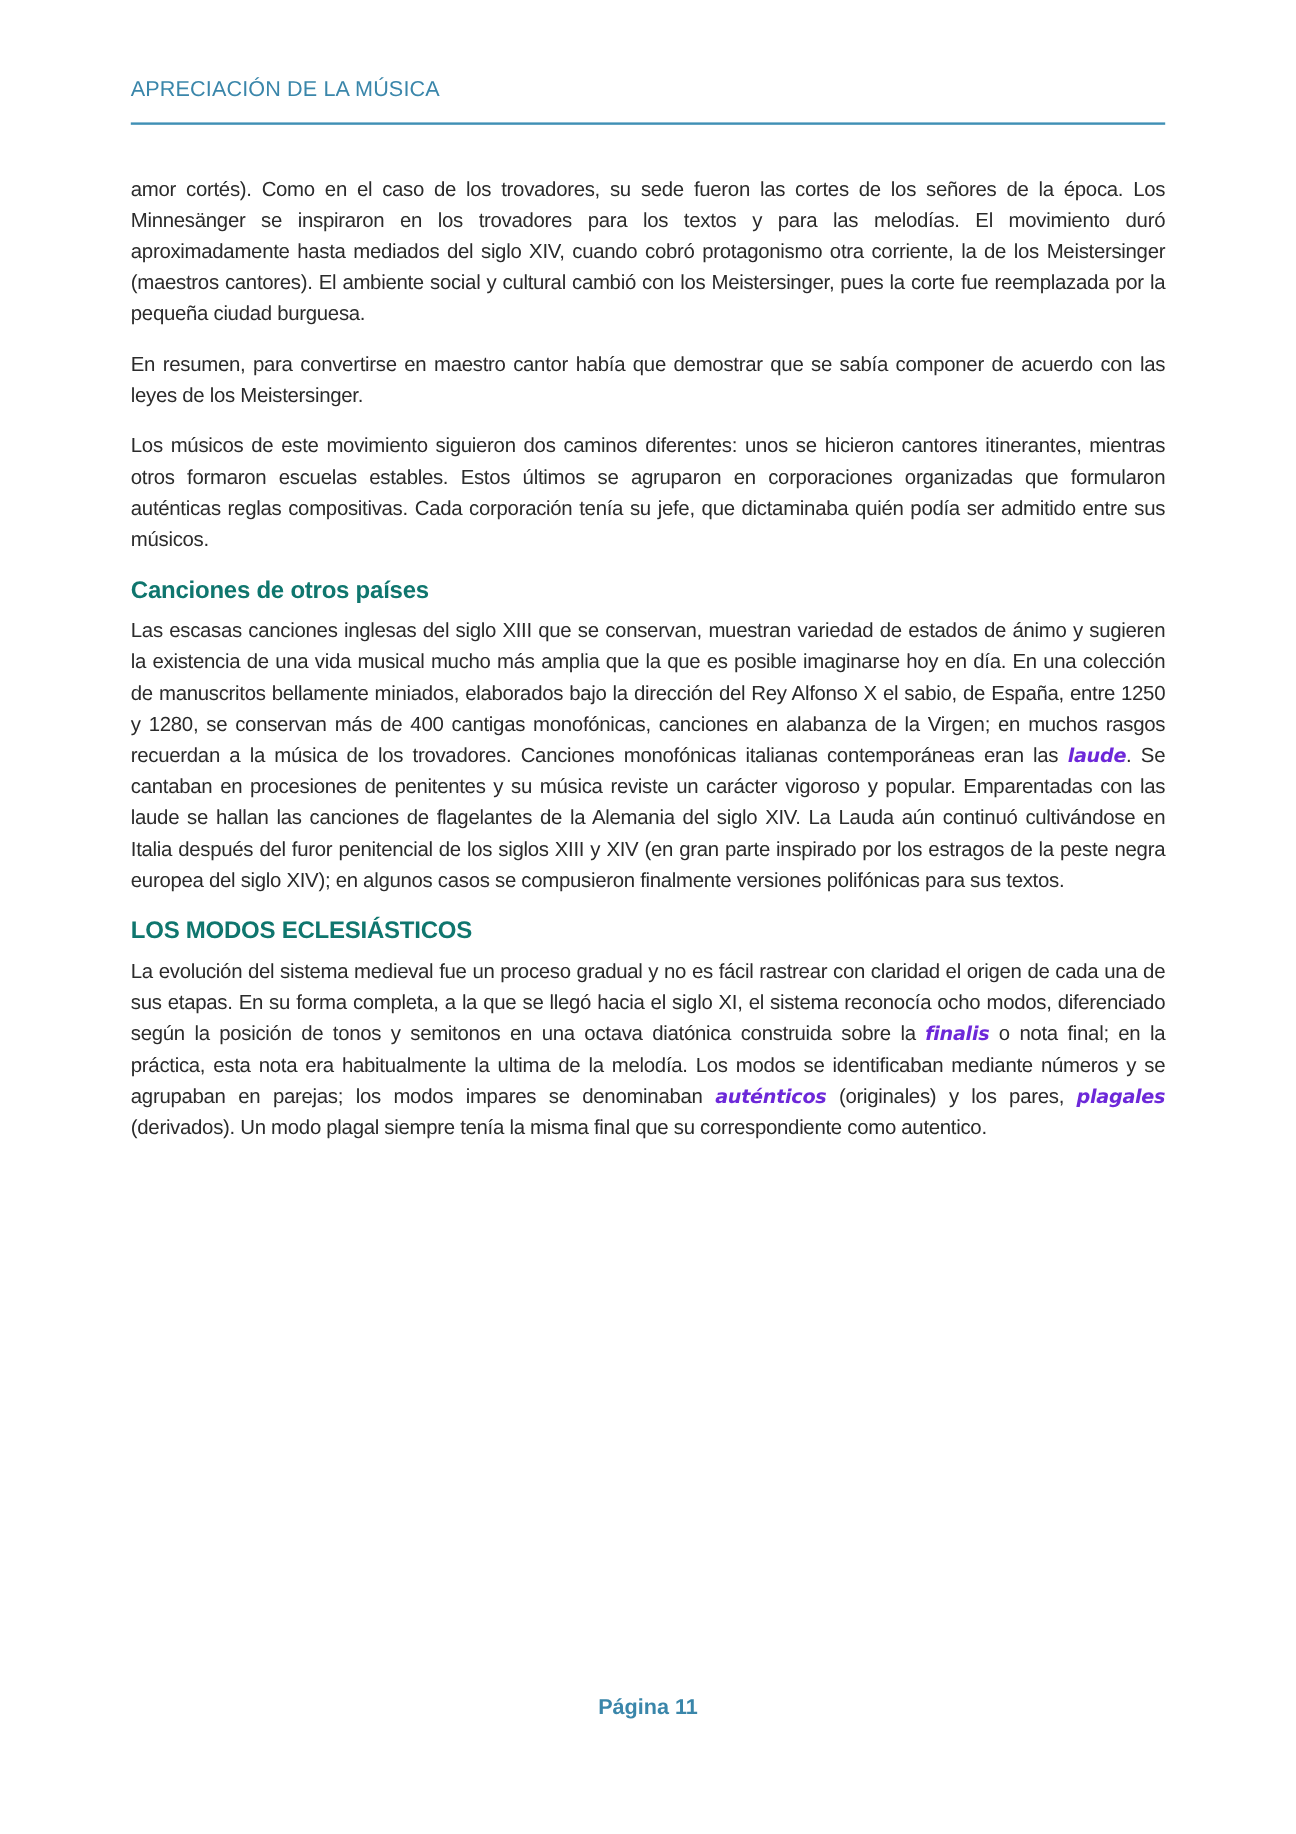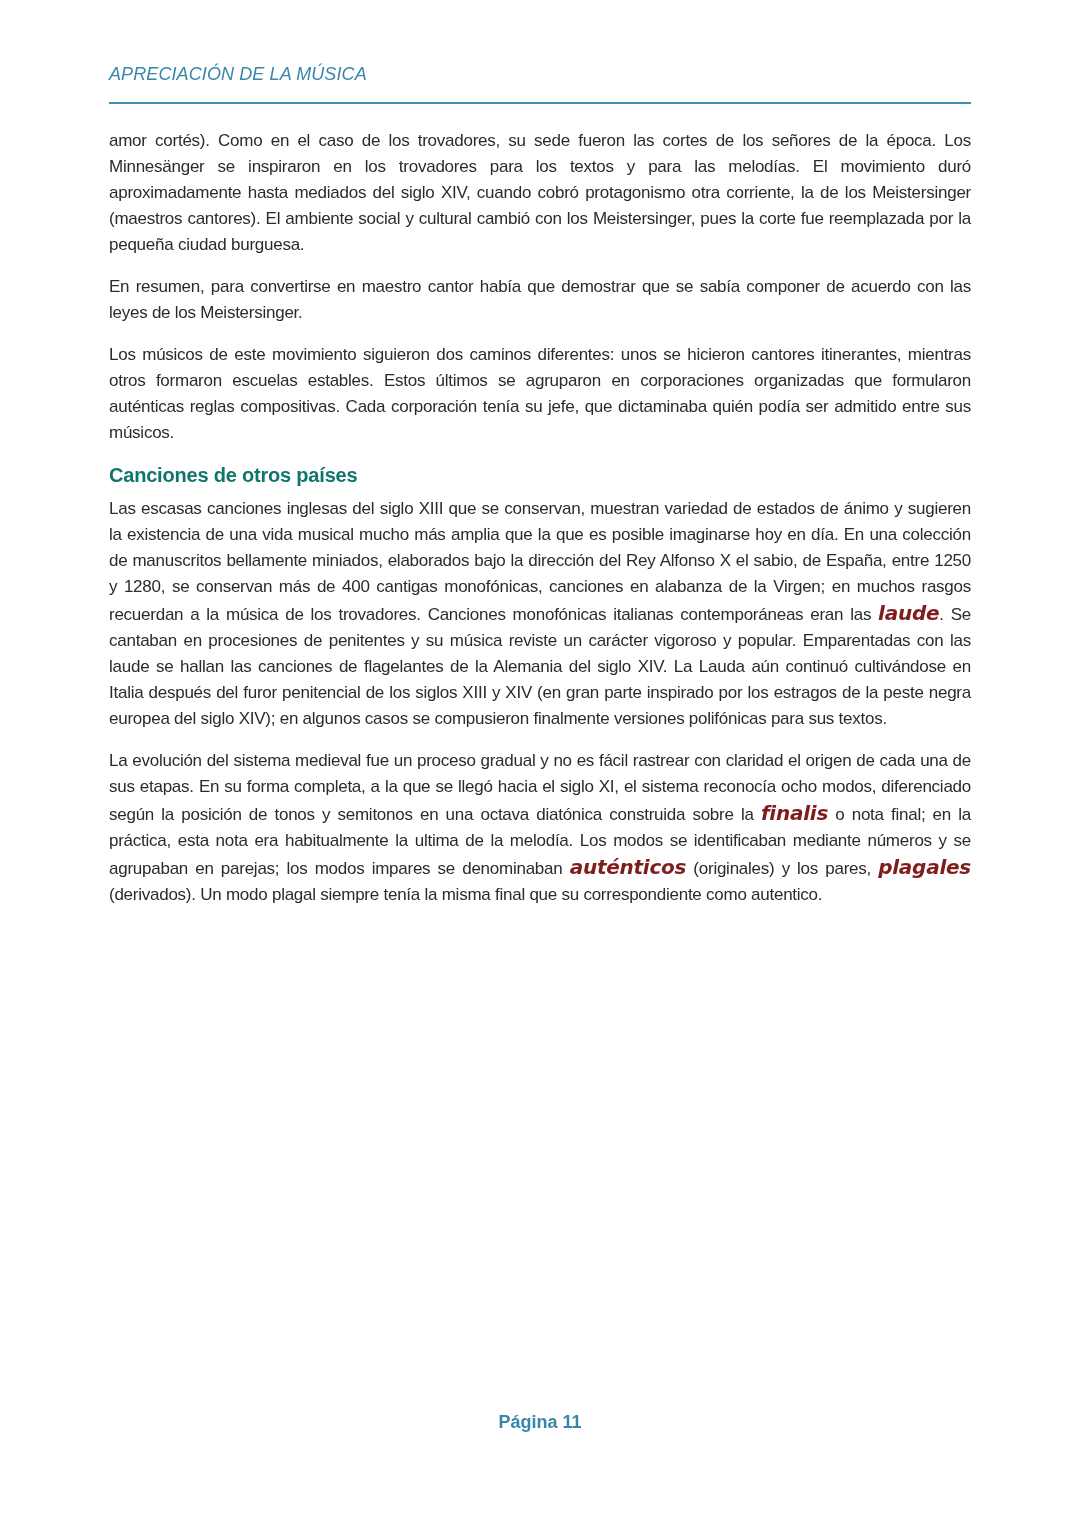--- a/index.html
+++ b/index.html
@@ -1,40 +1,41 @@
 <!DOCTYPE html>
 <html><head>
   <meta charset="utf-8">
   <style>
     html, body { margin:0; padding:0; background:#ffffff; }
     body { width:1080px; height:1528px; position:relative; overflow:hidden;
            font-family:"Liberation Sans", sans-serif; color:#2b2b2b; }
     .header-title { position:absolute; left:109px; top:64px; font-size:18px;
-           color:#3a86aa; letter-spacing:0.1px;font-style:italic; }
+           color:#3a86aa; letter-spacing:0.1px; }
     .header-rule { position:absolute; left:109px; top:102px; width:862px; height:2px; background:#3f8fb5; }
-    .content { position:absolute; left:109px; top:128px; width:862px; }
+    .content { position:absolute; left:109px; top:145px; width:862px; }
     p { margin:0 0 16px 0; font-size:17px; line-height:26px; text-align:justify;
         letter-spacing:-0.25px; color:#2b2b2b; }
     h2 { margin:6px 0 8px 0; font-size:20px; line-height:26px; font-weight:bold;
          color:#0f766e; letter-spacing:-0.2px; }
     .em { font-family:"DejaVu Sans", sans-serif; font-style:italic; font-weight:bold;
-          font-size:20px; color:#7f1d1d; }
+          font-size:16px; color:#6d28d9; }
     .footer { position:absolute; left:0; width:1080px; top:1412px; text-align:center;
               font-size:18px; font-weight:bold; color:#3a86aa; }
   </style>
 </head>
 <body>
 
 <div class="header-title">APRECIACIÓN DE LA MÚSICA</div>
 <div class="header-rule"></div>
 
 <div class="content">
   <p>amor cortés). Como en el caso de los trovadores, su sede fueron las cortes de los señores de la época. Los Minnesänger se inspiraron en los trovadores para los textos y para las melodías. El movimiento duró aproximadamente hasta mediados del siglo XIV, cuando cobró protagonismo otra corriente, la de los Meistersinger (maestros cantores). El ambiente social y cultural cambió con los Meistersinger, pues la corte fue reemplazada por la pequeña ciudad burguesa.</p>
   <p>En resumen, para convertirse en maestro cantor había que demostrar que se sabía componer de acuerdo con las leyes de los Meistersinger.</p>
   <p>Los músicos de este movimiento siguieron dos caminos diferentes: unos se hicieron cantores itinerantes, mientras otros formaron escuelas estables. Estos últimos se agruparon en corporaciones organizadas que formularon auténticas reglas compositivas. Cada corporación tenía su jefe, que dictaminaba quién podía ser admitido entre sus músicos.</p>
 
   <h2>Canciones de otros países</h2>
   <p><span>Las escasas canciones inglesas del siglo XIII que se conservan, muestran variedad de estados de ánimo y sugieren la existencia de una vida musical mucho más amplia que la que es posible imaginarse hoy en día. En una colección de manuscritos bellamente miniados, elaborados bajo la dirección del Rey Alfonso X el sabio, de España, entre 1250 y 1280, se conservan más de 400 cantigas monofónicas, canciones en alabanza de la Virgen; en muchos rasgos recuerdan a la música de los trovadores. Canciones monofónicas italianas contemporáneas eran las </span><span class="em">laude</span><span>. Se cantaban en procesiones de penitentes y su música reviste un carácter vigoroso y popular. Emparentadas con las laude se hallan las canciones de flagelantes de la Alemania del siglo XIV. La Lauda aún continuó cultivándose en Italia después del furor penitencial de los siglos XIII y XIV (en gran parte inspirado por los estragos de la peste negra europea del siglo XIV); en algunos casos se compusieron finalmente versiones polifónicas para sus textos.</span></p>
 
+  <h2>LOS MODOS ECLESIÁSTICOS</h2>
   <p><span>La evolución del sistema medieval fue un proceso gradual y no es fácil rastrear con claridad el origen de cada una de sus etapas. En su forma completa, a la que se llegó hacia el siglo XI, el sistema reconocía ocho modos, diferenciado según la posición de tonos y semitonos en una octava diatónica construida sobre la </span><span class="em">finalis</span><span> o nota final; en la práctica, esta nota era habitualmente la ultima de la melodía. Los modos se identificaban mediante números y se agrupaban en parejas; los modos impares se denominaban </span><span class="em">auténticos</span><span> (originales) y los pares, </span><span class="em">plagales</span><span> (derivados). Un modo plagal siempre tenía la misma final que su correspondiente como autentico.</span></p>
 </div>
 
 <div class="footer">Página 11</div>
 
 </body></html>

